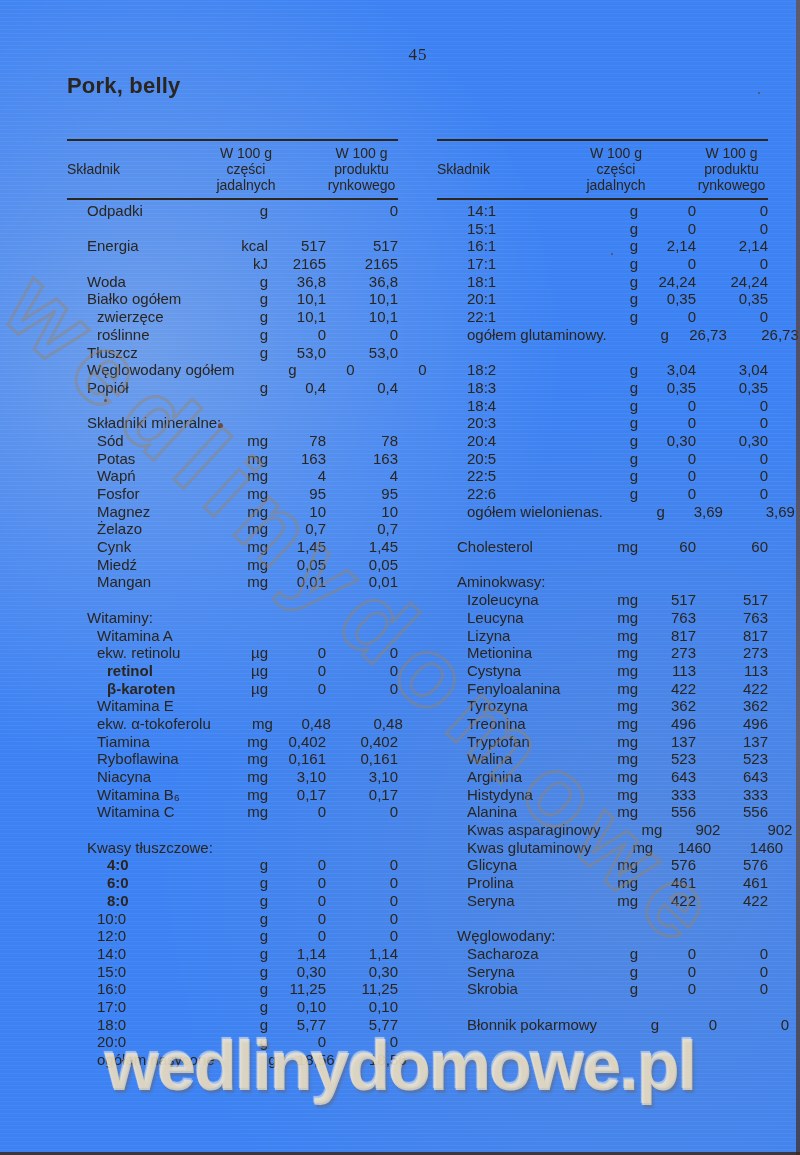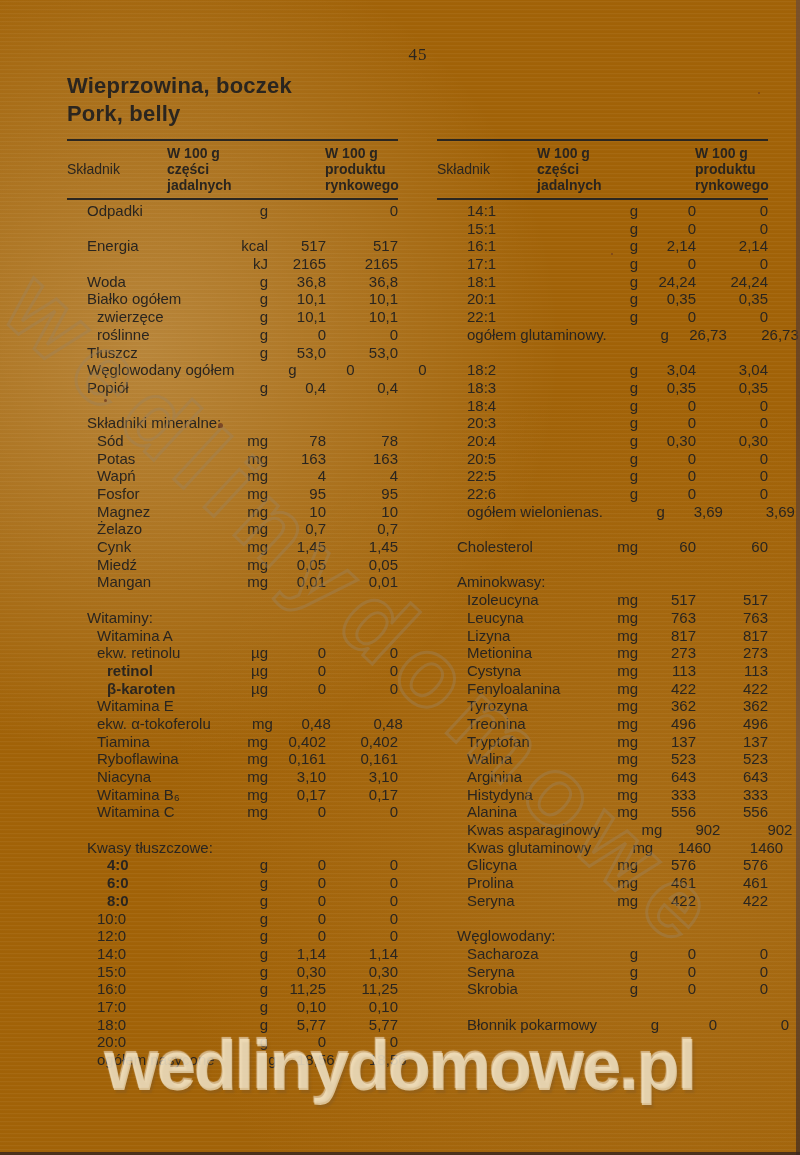--- a/index.html
+++ b/index.html
@@ -1,18 +1,18 @@
 <!DOCTYPE html>
 <html><head>
 <meta charset="utf-8">
 <style>
   html,body{margin:0;padding:0;background:#888;}
   .page{
     position:relative;width:800px;height:1155px;overflow:hidden;
-    background:#a16207;
+    background:#3b82f6;
     font-family:"Liberation Sans",sans-serif;
     color:#2a251f;
   }
   .page::before{ 
     content:"";position:absolute;inset:0;pointer-events:none;
     background:
       repeating-linear-gradient(0deg, rgba(166,128,74,.055) 0 1px, rgba(255,245,220,.05) 1px 2px, transparent 2px 4px),
       radial-gradient(circle at 18% 30%, rgba(255,240,210,.25), transparent 40%),
       radial-gradient(circle at 80% 75%, rgba(210,170,110,.14), transparent 45%);
   }
@@ -22,21 +22,21 @@
   }
   .title{position:absolute;left:67px;top:72px;font-size:22px;font-weight:bold;line-height:28px;letter-spacing:.2px;}
   .tbl{position:absolute;top:139px;width:331px;font-size:15px;}
   .tbl.t-left{left:67px}
   .tbl.t-right{left:437px}
   .thead{
     display:grid;grid-template-columns:1fr 158px 73px;align-items:center;
     border-top:2px solid #2b261f;border-bottom:2px solid #2b261f;
     padding:4px 0 5px;font-size:14px;line-height:16px;
   }
-  .thead .hc{white-space:pre-line;text-align:left;font-weight:bold;}
+  .thead .hc{white-space:pre-line;text-align:center;}
   .thead .hl{text-align:left;white-space:nowrap;}
   .rows{padding-top:2px;margin-left:20px;}
   .trow{display:grid;grid-template-columns:1fr 62px 58px 72px;height:17.7px;line-height:17.7px;}
   .trow span{display:block;}
   .c-l{white-space:nowrap;overflow:visible;}
   .c-u,.c-a,.c-b{text-align:right;white-space:nowrap;}
   .ind1 .c-l{padding-left:10px;}
   .ind2 .c-l{padding-left:20px;font-weight:bold;}
   
   .wm-diag{
@@ -59,21 +59,20 @@
   .speck{position:absolute;border-radius:50%;background:#6e3b22;opacity:.8;}
 </style>
 </head>
 <body>
 
 <div class="page">
 
   <div class="pagenum">45</div>
 
   <div class="title">
-    <div>Wieprzowina, boczek</div>
     <div>Pork, belly</div>
   </div>
 
   <section class="tbl t-left">
     <div class="thead">
       <div class="hl">Składnik</div>
       <div class="hc">W 100 g
 części
 jadalnych</div>
       <div class="hc">W 100 g

